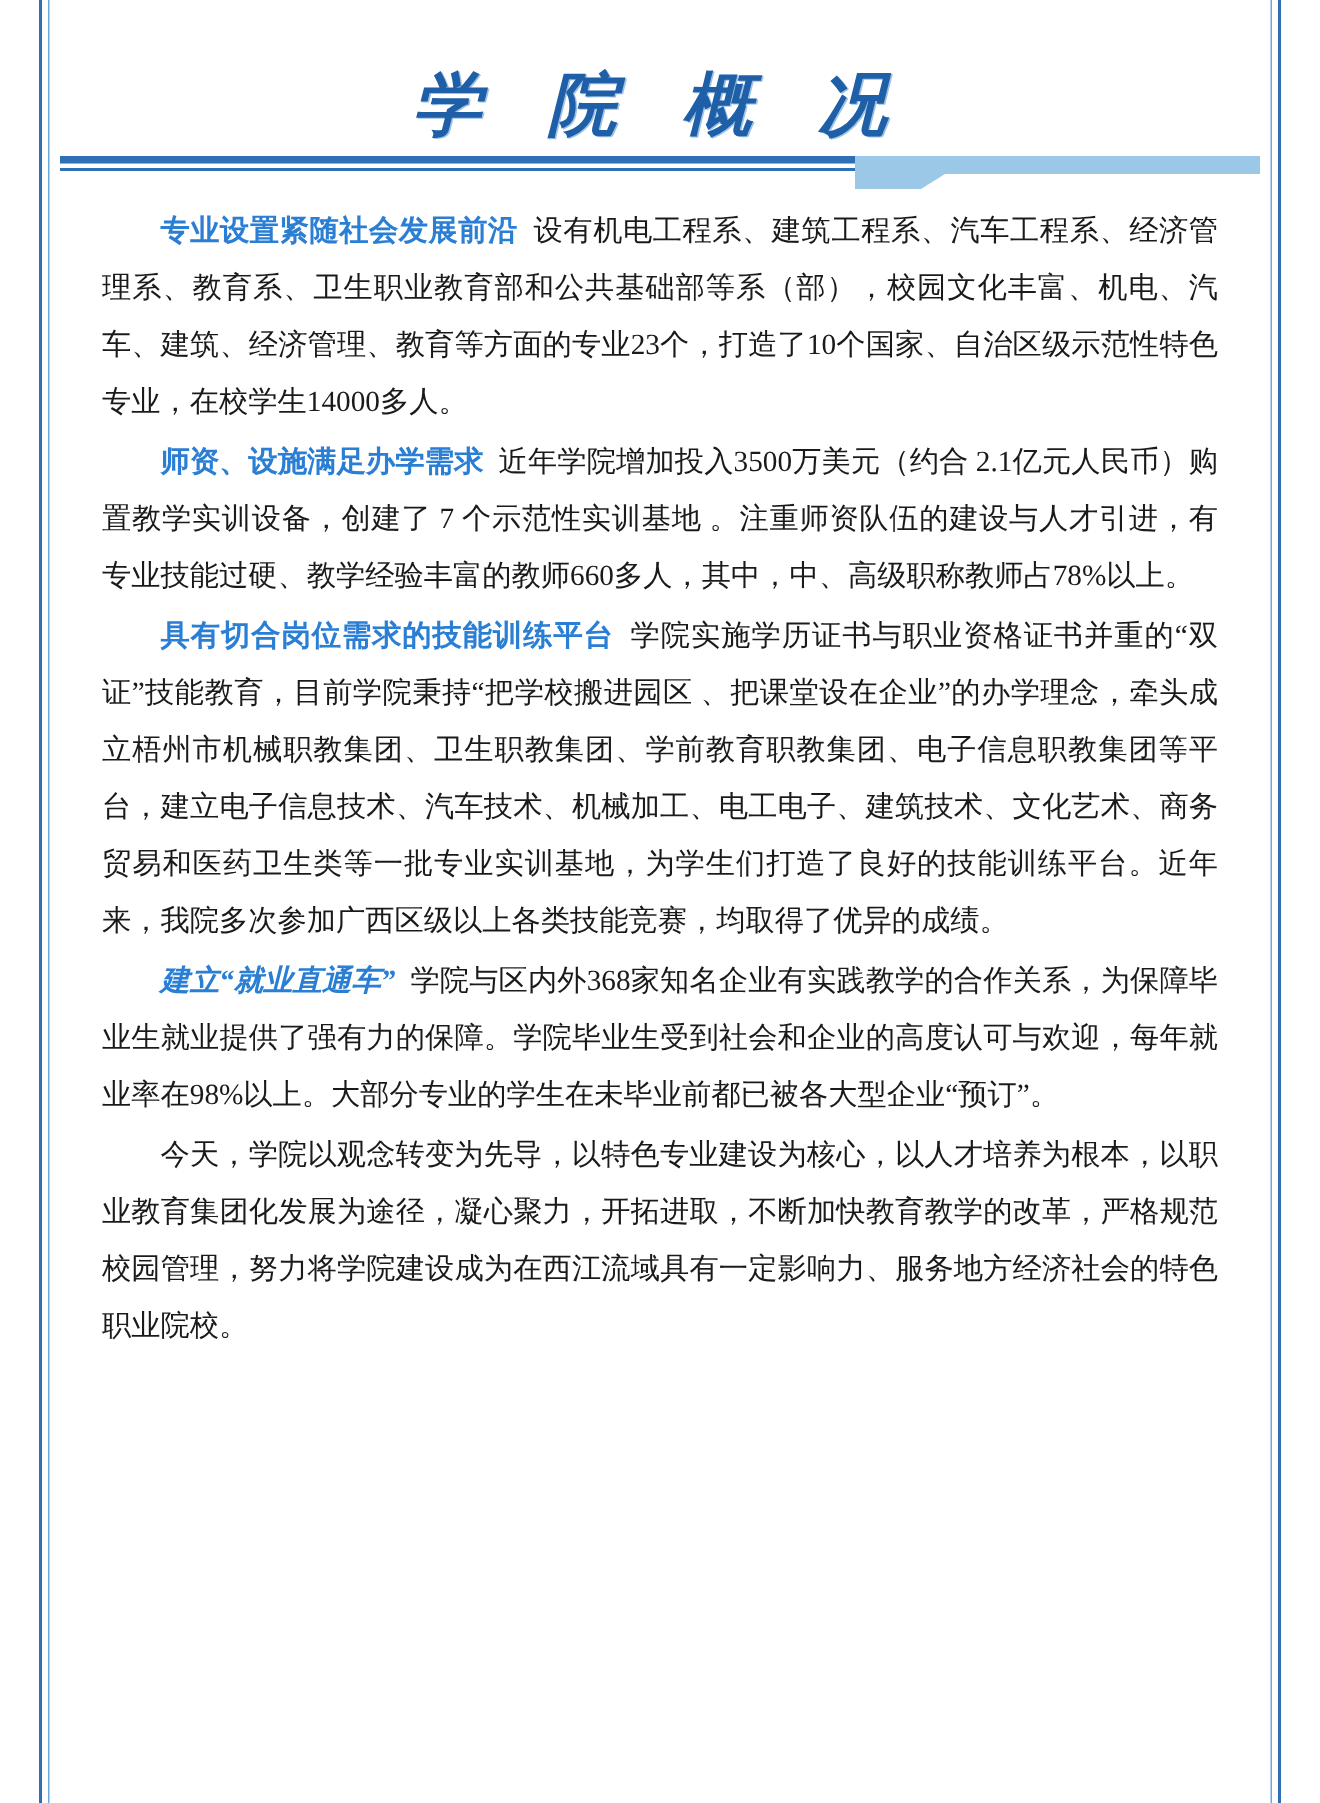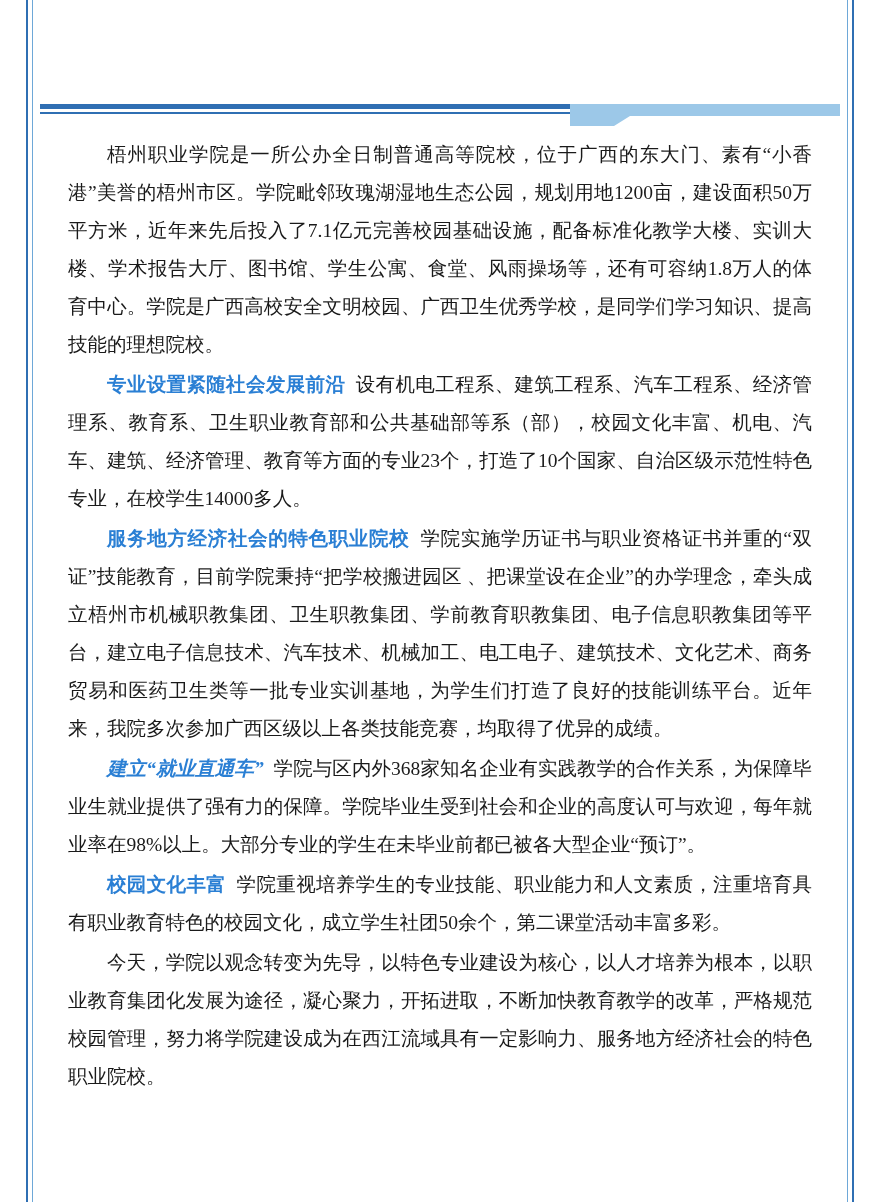--- a/index.html
+++ b/index.html
@@ -103,29 +103,29 @@
 </style>
 </head>
 <body>
 
 <div class="page-rule left"></div>
 <div class="page-rule left inner"></div>
 <div class="page-rule right"></div>
 <div class="page-rule right inner"></div>
 
 <div class="header">
+  <div class="title">学 院 概 况</div>
   <div class="rule-wrap">
     <div class="rule-thick"></div>
     <div class="rule-thin"></div>
     <svg class="rule-tail" viewBox="0 0 270 22" preserveAspectRatio="none">
       <polygon points="0,0 270,0 270,12 60,12 44,22 0,22" fill="#9cc8e8"></polygon>
     </svg>
   </div>
 </div>
 
 <div class="content" id="content">
-    <div class="para"><span>梧州职业学院是一所公办全日制普通高等院校，位于广西的东大门、素有“小香港”美誉的梧州市区。学院毗邻玫瑰湖湿地生态公园，规划用地1200亩，建设面积50万平方米，近年来先后投入了7.1亿元完善校园基础设施，配备标准化教学大楼、实训大楼、学术报告大厅、图书馆、学生公寓、食堂、风雨操场等，还有可容纳1.8万人的体育中心。学院是广西高校安全文明校园、广西卫生优秀学校，是同学们学习知识、提高技能的理想院校。</span></div>
     <div class="para"><span class="lead" style="color: rgb(42, 127, 212);">专业设置紧随社会发展前沿</span><span class="sp">&nbsp;&nbsp;</span><span>设有机电工程系、建筑工程系、汽车工程系、经济管理系、教育系、卫生职业教育部和公共基础部等系（部），校园文化丰富、机电、汽车、建筑、经济管理、教育等方面的专业23个，打造了10个国家、自治区级示范性特色专业，在校学生14000多人。</span></div>
-    <div class="para"><span class="lead" style="color: rgb(42, 127, 212);">服务地方经济社会的特色职业院校</span><span class="sp">&nbsp;&nbsp;</span><span>学院实施学历证书与职业资格证书并重的“双证”技能教育，目前学院秉持“把学校搬进园区 、把课堂设在企业”的办学理念，牵头成立梧州市机械职教集团、卫生职教集团、学前教育职教集团、电子信息职教集团等平台，建立电子信息技术、汽车技术、机械加工、电工电子、建筑技术、文化艺术、商务贸易和医药卫生类等一批专业实训基地，为学生们打造了良好的技能训练平台。近年来，我院多次参加广西区级以上各类技能竞赛，均取得了优异的成绩。</span></div>
+    <div class="para"><span class="lead" style="color: rgb(42, 127, 212);">师资、设施满足办学需求</span><span class="sp">&nbsp;&nbsp;</span><span>近年学院增加投入3500万美元（约合 2.1亿元人民币）购置教学实训设备，创建了 7 个示范性实训基地 。注重师资队伍的建设与人才引进，有专业技能过硬、教学经验丰富的教师660多人，其中，中、高级职称教师占78%以上。</span></div>
+    <div class="para"><span class="lead" style="color: rgb(42, 127, 212);">具有切合岗位需求的技能训练平台</span><span class="sp">&nbsp;&nbsp;</span><span>学院实施学历证书与职业资格证书并重的“双证”技能教育，目前学院秉持“把学校搬进园区 、把课堂设在企业”的办学理念，牵头成立梧州市机械职教集团、卫生职教集团、学前教育职教集团、电子信息职教集团等平台，建立电子信息技术、汽车技术、机械加工、电工电子、建筑技术、文化艺术、商务贸易和医药卫生类等一批专业实训基地，为学生们打造了良好的技能训练平台。近年来，我院多次参加广西区级以上各类技能竞赛，均取得了优异的成绩。</span></div>
     <div class="para"><span class="lead" style="color: rgb(42, 127, 212); font-style: italic;">建立“就业直通车”</span><span class="sp">&nbsp;&nbsp;</span><span>学院与区内外368家知名企业有实践教学的合作关系，为保障毕业生就业提供了强有力的保障。学院毕业生受到社会和企业的高度认可与欢迎，每年就业率在98%以上。大部分专业的学生在未毕业前都已被各大型企业“预订”。</span></div>
-    <div class="para"><span class="lead" style="color: rgb(42, 127, 212);">校园文化丰富</span><span class="sp">&nbsp;&nbsp;</span><span>学院重视培养学生的专业技能、职业能力和人文素质，注重培育具有职业教育特色的校园文化，成立学生社团50余个，第二课堂活动丰富多彩。</span></div>
     <div class="para"><span>今天，学院以观念转变为先导，以特色专业建设为核心，以人才培养为根本，以职业教育集团化发展为途径，凝心聚力，开拓进取，不断加快教育教学的改革，严格规范校园管理，努力将学院建设成为在西江流域具有一定影响力、服务地方经济社会的特色职业院校。</span></div>
   </div>
 
 </body></html>

